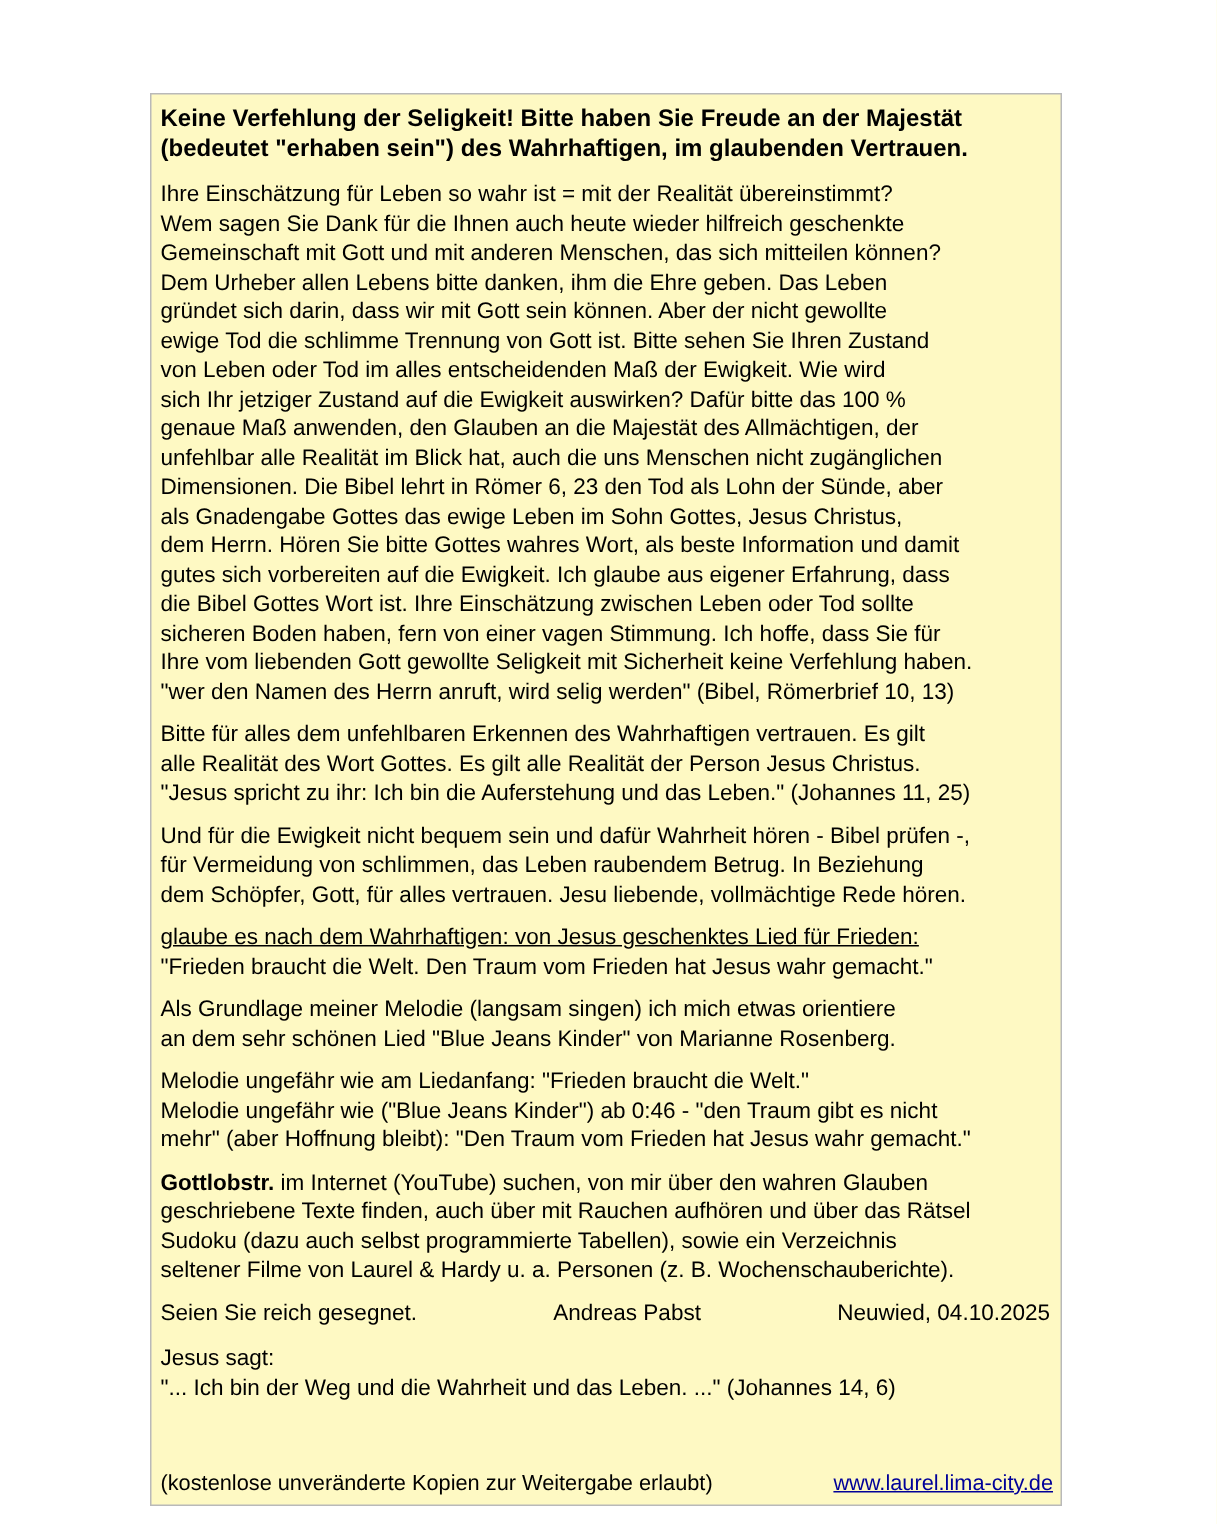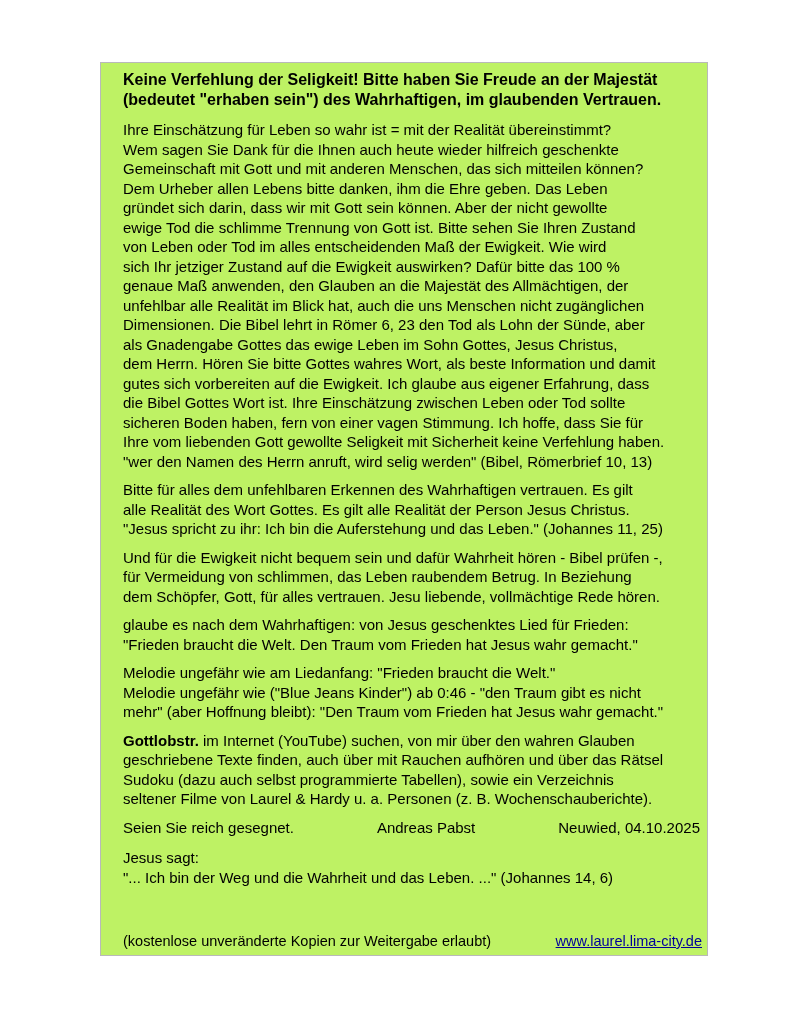--- a/index.html
+++ b/index.html
@@ -16,37 +16,38 @@
     overflow: hidden;
   }
   .frame {
     position: absolute;
     left: 100px;
     top: 62px;
     width: 608px;
     min-height: 888px;
     box-sizing: border-box;
     border: 1px solid #b9b9b9;
-    background: #bef264;
-    padding: 7px 3px 4px 22px;
+    background: #fef9c3;
+    padding: 7px 3px 4px 6px;
   }
   .heading {
     font-size: 16px;
     font-weight: bold;
     line-height: 20px;
     white-space: pre-line;
     margin: 0 0 10px 0;
   }
   .para {
     font-size: 15px;
     line-height: 19.5px;
     white-space: pre-line;
     margin: 0 0 9px 0;
   }
   .underlined {
+    text-decoration: underline;
   }
   .b {
     font-weight: bold;
   }
   .sig-row {
     display: flex;
     justify-content: space-between;
     font-size: 15px;
     line-height: 19.5px;
     margin: 4px 0 11px 0;
@@ -98,20 +99,22 @@
   <p class="para">Bitte für alles dem unfehlbaren Erkennen des Wahrhaftigen vertrauen. Es gilt
 alle Realität des Wort Gottes. Es gilt alle Realität der Person Jesus Christus.
 "Jesus spricht zu ihr: Ich bin die Auferstehung und das Leben." (Johannes 11, 25)</p>
 
   <p class="para">Und für die Ewigkeit nicht bequem sein und dafür Wahrheit hören - Bibel prüfen -,
 für Vermeidung von schlimmen, das Leben raubendem Betrug. In Beziehung
 dem Schöpfer, Gott, für alles vertrauen. Jesu liebende, vollmächtige Rede hören.</p>
 
   <p class="para"><span class="underlined">glaube es nach dem Wahrhaftigen: von Jesus geschenktes Lied für Frieden:</span><br><span>"Frieden braucht die Welt. Den Traum vom Frieden hat Jesus wahr gemacht."</span></p>
 
+  <p class="para">Als Grundlage meiner Melodie (langsam singen) ich mich etwas orientiere
+an dem sehr schönen Lied "Blue Jeans Kinder" von Marianne Rosenberg.</p>
 
   <p class="para">Melodie ungefähr wie am Liedanfang: "Frieden braucht die Welt."
 Melodie ungefähr wie ("Blue Jeans Kinder") ab 0:46 - "den Traum gibt es nicht
 mehr" (aber Hoffnung bleibt): "Den Traum vom Frieden hat Jesus wahr gemacht."</p>
 
   <p class="para"><span class="b">Gottlobstr.</span><span> im Internet (YouTube) suchen, von mir über den wahren Glauben
 geschriebene Texte finden, auch über mit Rauchen aufhören und über das Rätsel
 Sudoku (dazu auch selbst programmierte Tabellen), sowie ein Verzeichnis
 seltener Filme von Laurel &amp; Hardy u. a. Personen (z. B. Wochenschauberichte).</span></p>
 

